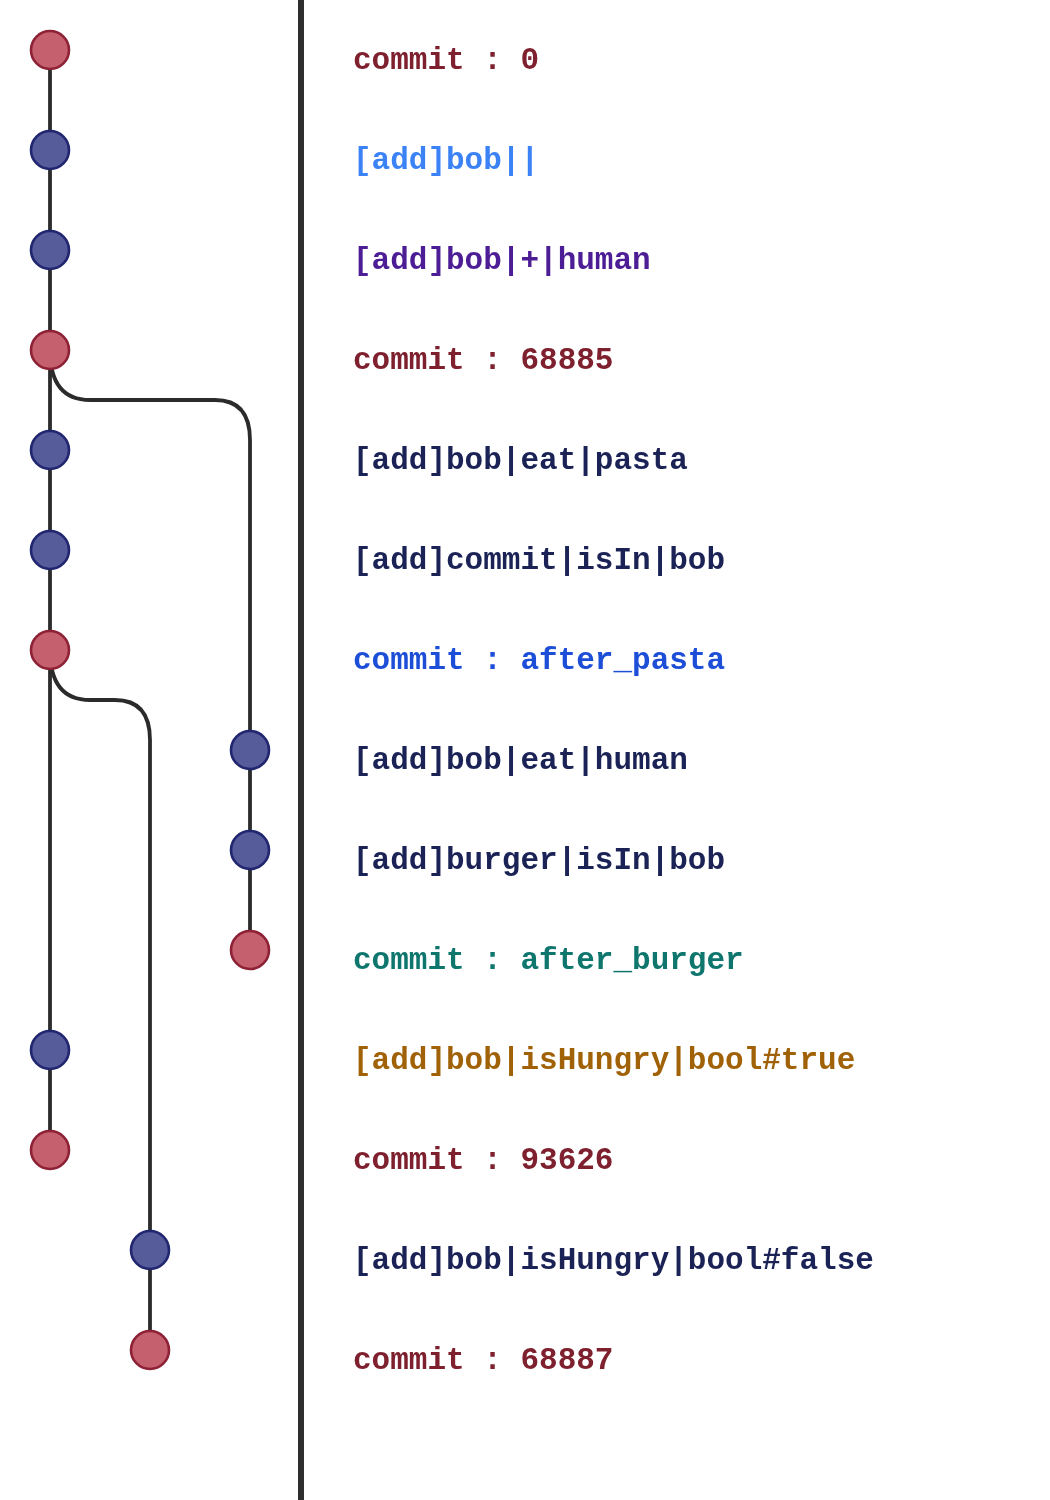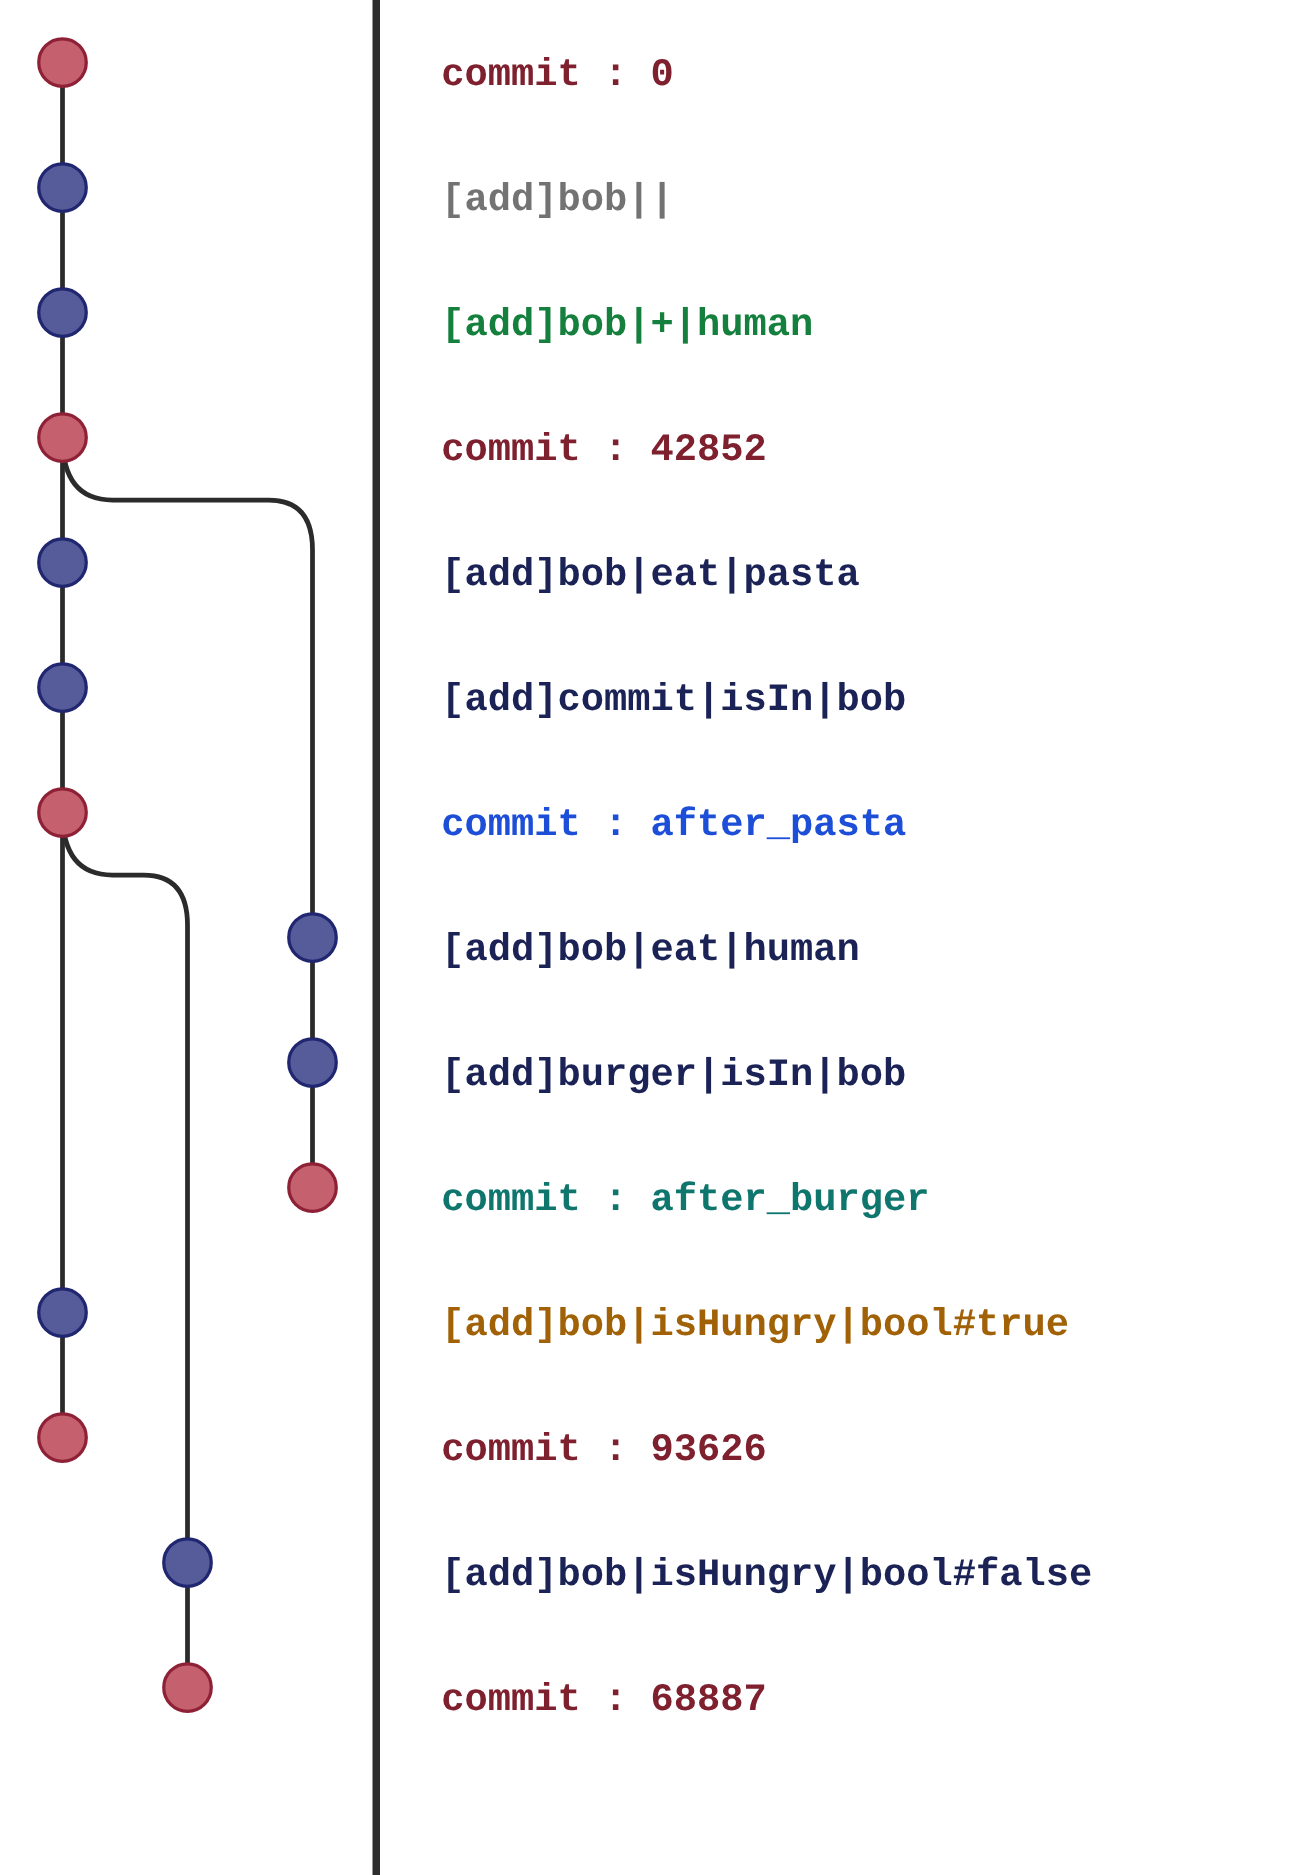--- a/index.html
+++ b/index.html
@@ -58,23 +58,23 @@
       <circle cx="250" cy="850" r="19" fill="#565b99" stroke="#20266f" stroke-width="2.6"></circle>
       <circle cx="250" cy="950" r="19" fill="#c5606e" stroke="#8e2136" stroke-width="2.6"></circle>
       <circle cx="50" cy="1050" r="19" fill="#565b99" stroke="#20266f" stroke-width="2.6"></circle>
       <circle cx="50" cy="1150" r="19" fill="#c5606e" stroke="#8e2136" stroke-width="2.6"></circle>
       <circle cx="150" cy="1250" r="19" fill="#565b99" stroke="#20266f" stroke-width="2.6"></circle>
       <circle cx="150" cy="1350" r="19" fill="#c5606e" stroke="#8e2136" stroke-width="2.6"></circle>
     </svg>
   <div id="divider" style="left: 298px; background: rgb(46, 46, 46);"></div>
   <div id="labels">
       <div class="row-label" style="top: 43px; color: rgb(126, 32, 46);">commit : 0</div>
-      <div class="row-label" style="top: 143px; color: #737373;">[add]bob||</div>
-      <div class="row-label" style="top: 243px; color: #15803d; text-align: center;">[add]bob|+|human</div>
-      <div class="row-label" style="top: 343px; color: rgb(126, 32, 46);">commit : 42852</div>
+      <div class="row-label" style="top: 143px; color: #3b82f6;">[add]bob||</div>
+      <div class="row-label" style="top: 243px; color: #4c1d95; text-align: center;">[add]bob|+|human</div>
+      <div class="row-label" style="top: 343px; color: rgb(126, 32, 46);">commit : 68885</div>
       <div class="row-label" style="top: 443px; color: rgb(27, 35, 86);">[add]bob|eat|pasta</div>
       <div class="row-label" style="top: 543px; color: rgb(27, 35, 86);">[add]commit|isIn|bob</div>
       <div class="row-label" style="top: 643px; color: #1d4ed8;">commit : after_pasta</div>
       <div class="row-label" style="top: 743px; color: rgb(27, 35, 86);">[add]bob|eat|human</div>
       <div class="row-label" style="top: 843px; color: rgb(27, 35, 86);">[add]burger|isIn|bob</div>
       <div class="row-label" style="top: 943px; color: #0f766e;">commit : after_burger</div>
       <div class="row-label" style="top: 1043px; color: #a16207;">[add]bob|isHungry|bool#true</div>
       <div class="row-label" style="top: 1143px; color: rgb(126, 32, 46);">commit : 93626</div>
       <div class="row-label" style="top: 1243px; color: rgb(27, 35, 86);">[add]bob|isHungry|bool#false</div>
       <div class="row-label" style="top: 1343px; color: rgb(126, 32, 46);">commit : 68887</div>

